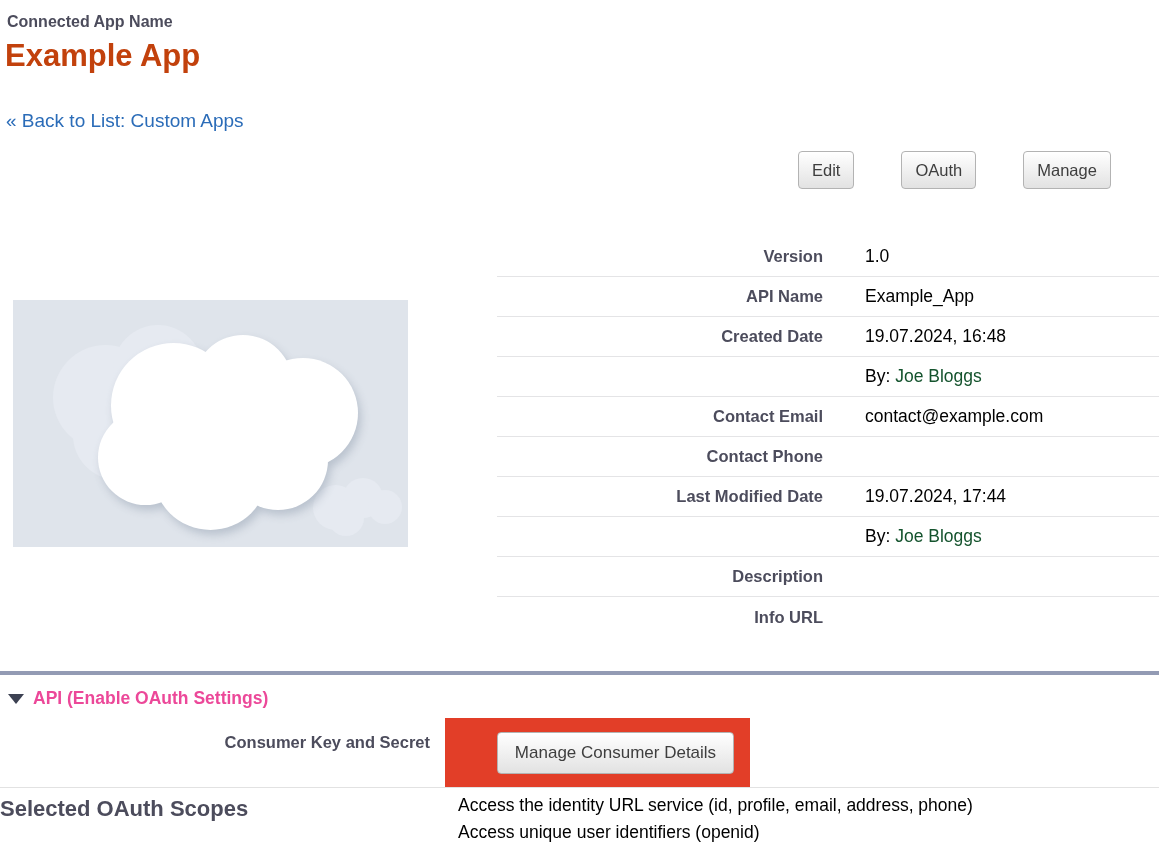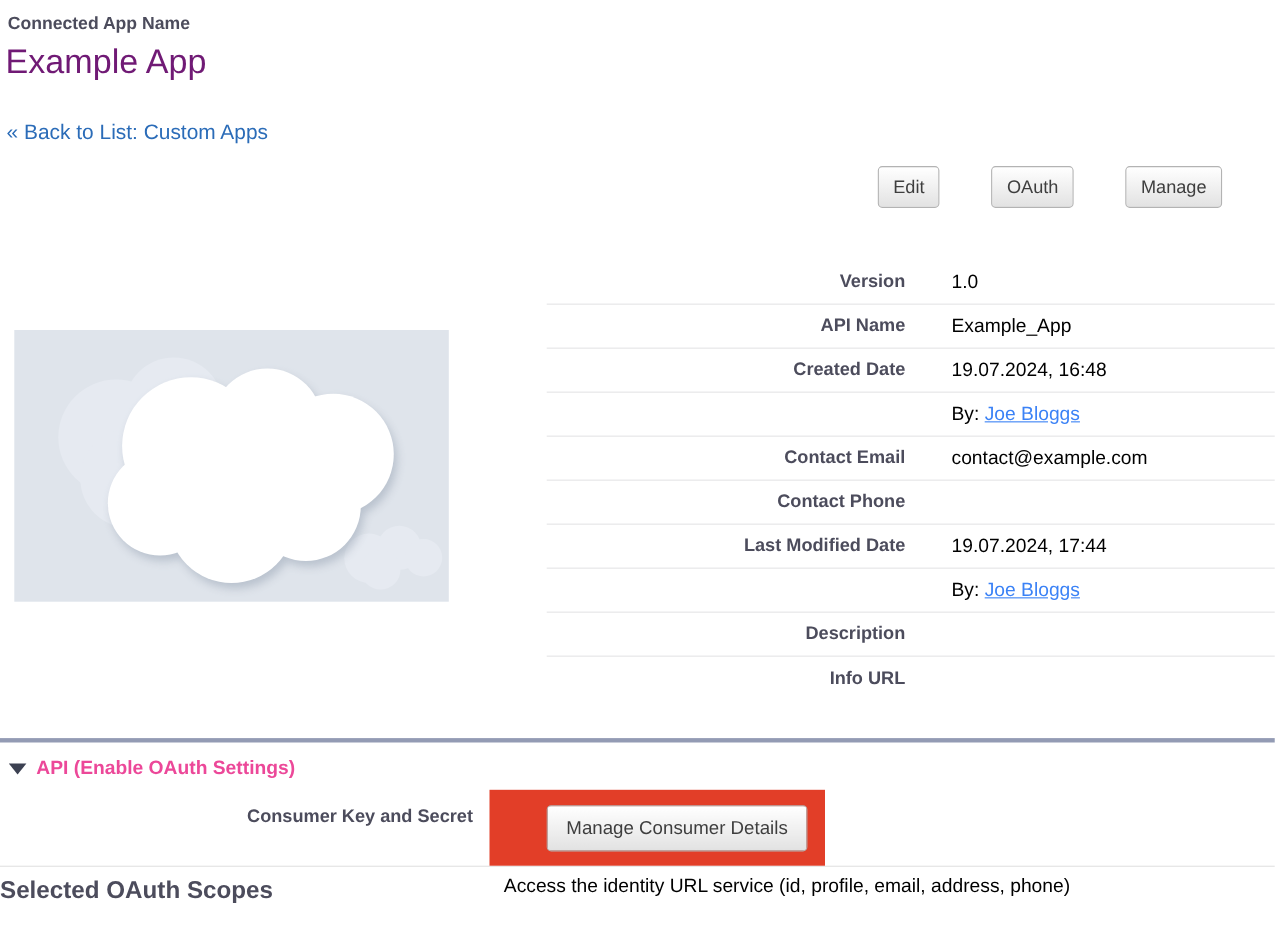--- a/index.html
+++ b/index.html
@@ -9,21 +9,21 @@
     --label-gray:#4c4c5c;
     --row-line:#e4e4e6;
   }
   *{box-sizing:border-box;margin:0;padding:0;}
   html,body{background:#fff;}
   body{font-family:"Liberation Sans",sans-serif;}
   #page{position:relative;width:1159px;height:848px;background:#fff;overflow:hidden;}
 
   
   .hdr-label{position:absolute;left:7px;top:13px;font-size:16px;font-weight:bold;color:var(--label-gray);}
-  .hdr-title{position:absolute;left:5px;top:38px;font-size:31px;font-weight:normal;color:#701a75;}
+  .hdr-title{position:absolute;left:5px;top:38px;font-size:31px;font-weight:bold;color:#c2410c;}
   .back-link{position:absolute;left:6px;top:110px;font-size:19px;color:var(--link-blue);text-decoration:none;cursor:pointer;}
 
   
   .toolbar{position:absolute;left:762px;top:151px;display:flex;gap:11px;}
   .sf-btn{
     display:inline-flex;align-items:center;justify-content:center;
     height:38px;padding:0 13px;
     font-family:"Liberation Sans",sans-serif;font-size:16.5px;font-weight:normal;color:#3e3e3e;
     background:linear-gradient(to bottom,#ffffff 0%,#f2f2f2 45%,#e2e2e2 100%);
     border:1px solid #b3b3b3;border-radius:4px;cursor:pointer;
@@ -38,21 +38,21 @@
   .cloud-main{filter:drop-shadow(3px 5px 4px rgba(140,152,170,0.45));}
   .cloud-main .c{background:#ffffff;}
   .cloud-faint .c{background:#e6eaf1;}
 
   
   .detail{position:absolute;left:497px;top:237px;width:662px;}
   .drow{display:flex;align-items:center;height:40px;border-bottom:1px solid var(--row-line);}
   .drow.last{border-bottom:none;}
   .dlabel{width:326px;flex-shrink:0;text-align:right;font-size:16.5px;font-weight:bold;color:var(--label-gray);}
   .dvalue{padding-left:42px;font-size:17.5px;color:#000;white-space:nowrap;}
-  .user-link{color:#3b82f6;text-decoration:underline;cursor:pointer;}
+  .user-link{color:#14532d;cursor:pointer;}
 
   
   .section-divider{position:absolute;left:0;top:671px;width:1159px;height:4px;background:var(--section-divider);}
   .section-header{position:absolute;left:8px;top:688px;display:flex;align-items:center;gap:9px;cursor:pointer;}
   .tri-down{width:0;height:0;border-left:8px solid transparent;border-right:8px solid transparent;border-top:10px solid #3c4152;}
   .section-title{font-size:17.5px;font-weight:bold;color:#ec4899;}
 
   .consumer-label{position:absolute;left:0;top:733px;width:430px;text-align:right;font-size:16.5px;font-weight:bold;color:var(--label-gray);}
   .row-sep{position:absolute;left:0;top:787px;width:1159px;height:1px;background:#e2e2e2;}
   .highlight-box{position:absolute;left:445px;top:718px;width:305px;height:69px;background:var(--highlight-red);display:flex;align-items:center;justify-content:center;z-index:2;}
@@ -159,15 +159,16 @@
 
   <div class="row-sep"></div>
 
   <div class="highlight-box">
     <button class="sf-btn manage-consumer-btn">Manage Consumer Details</button>
   </div>
 
   <div class="scopes-label">Selected OAuth Scopes</div>
   <div class="scopes-values">
     <div>Access the identity URL service (id, profile, email, address, phone)</div>
+    <div>Access unique user identifiers (openid)</div>
   </div>
 
 </div>
 
 </body></html>

